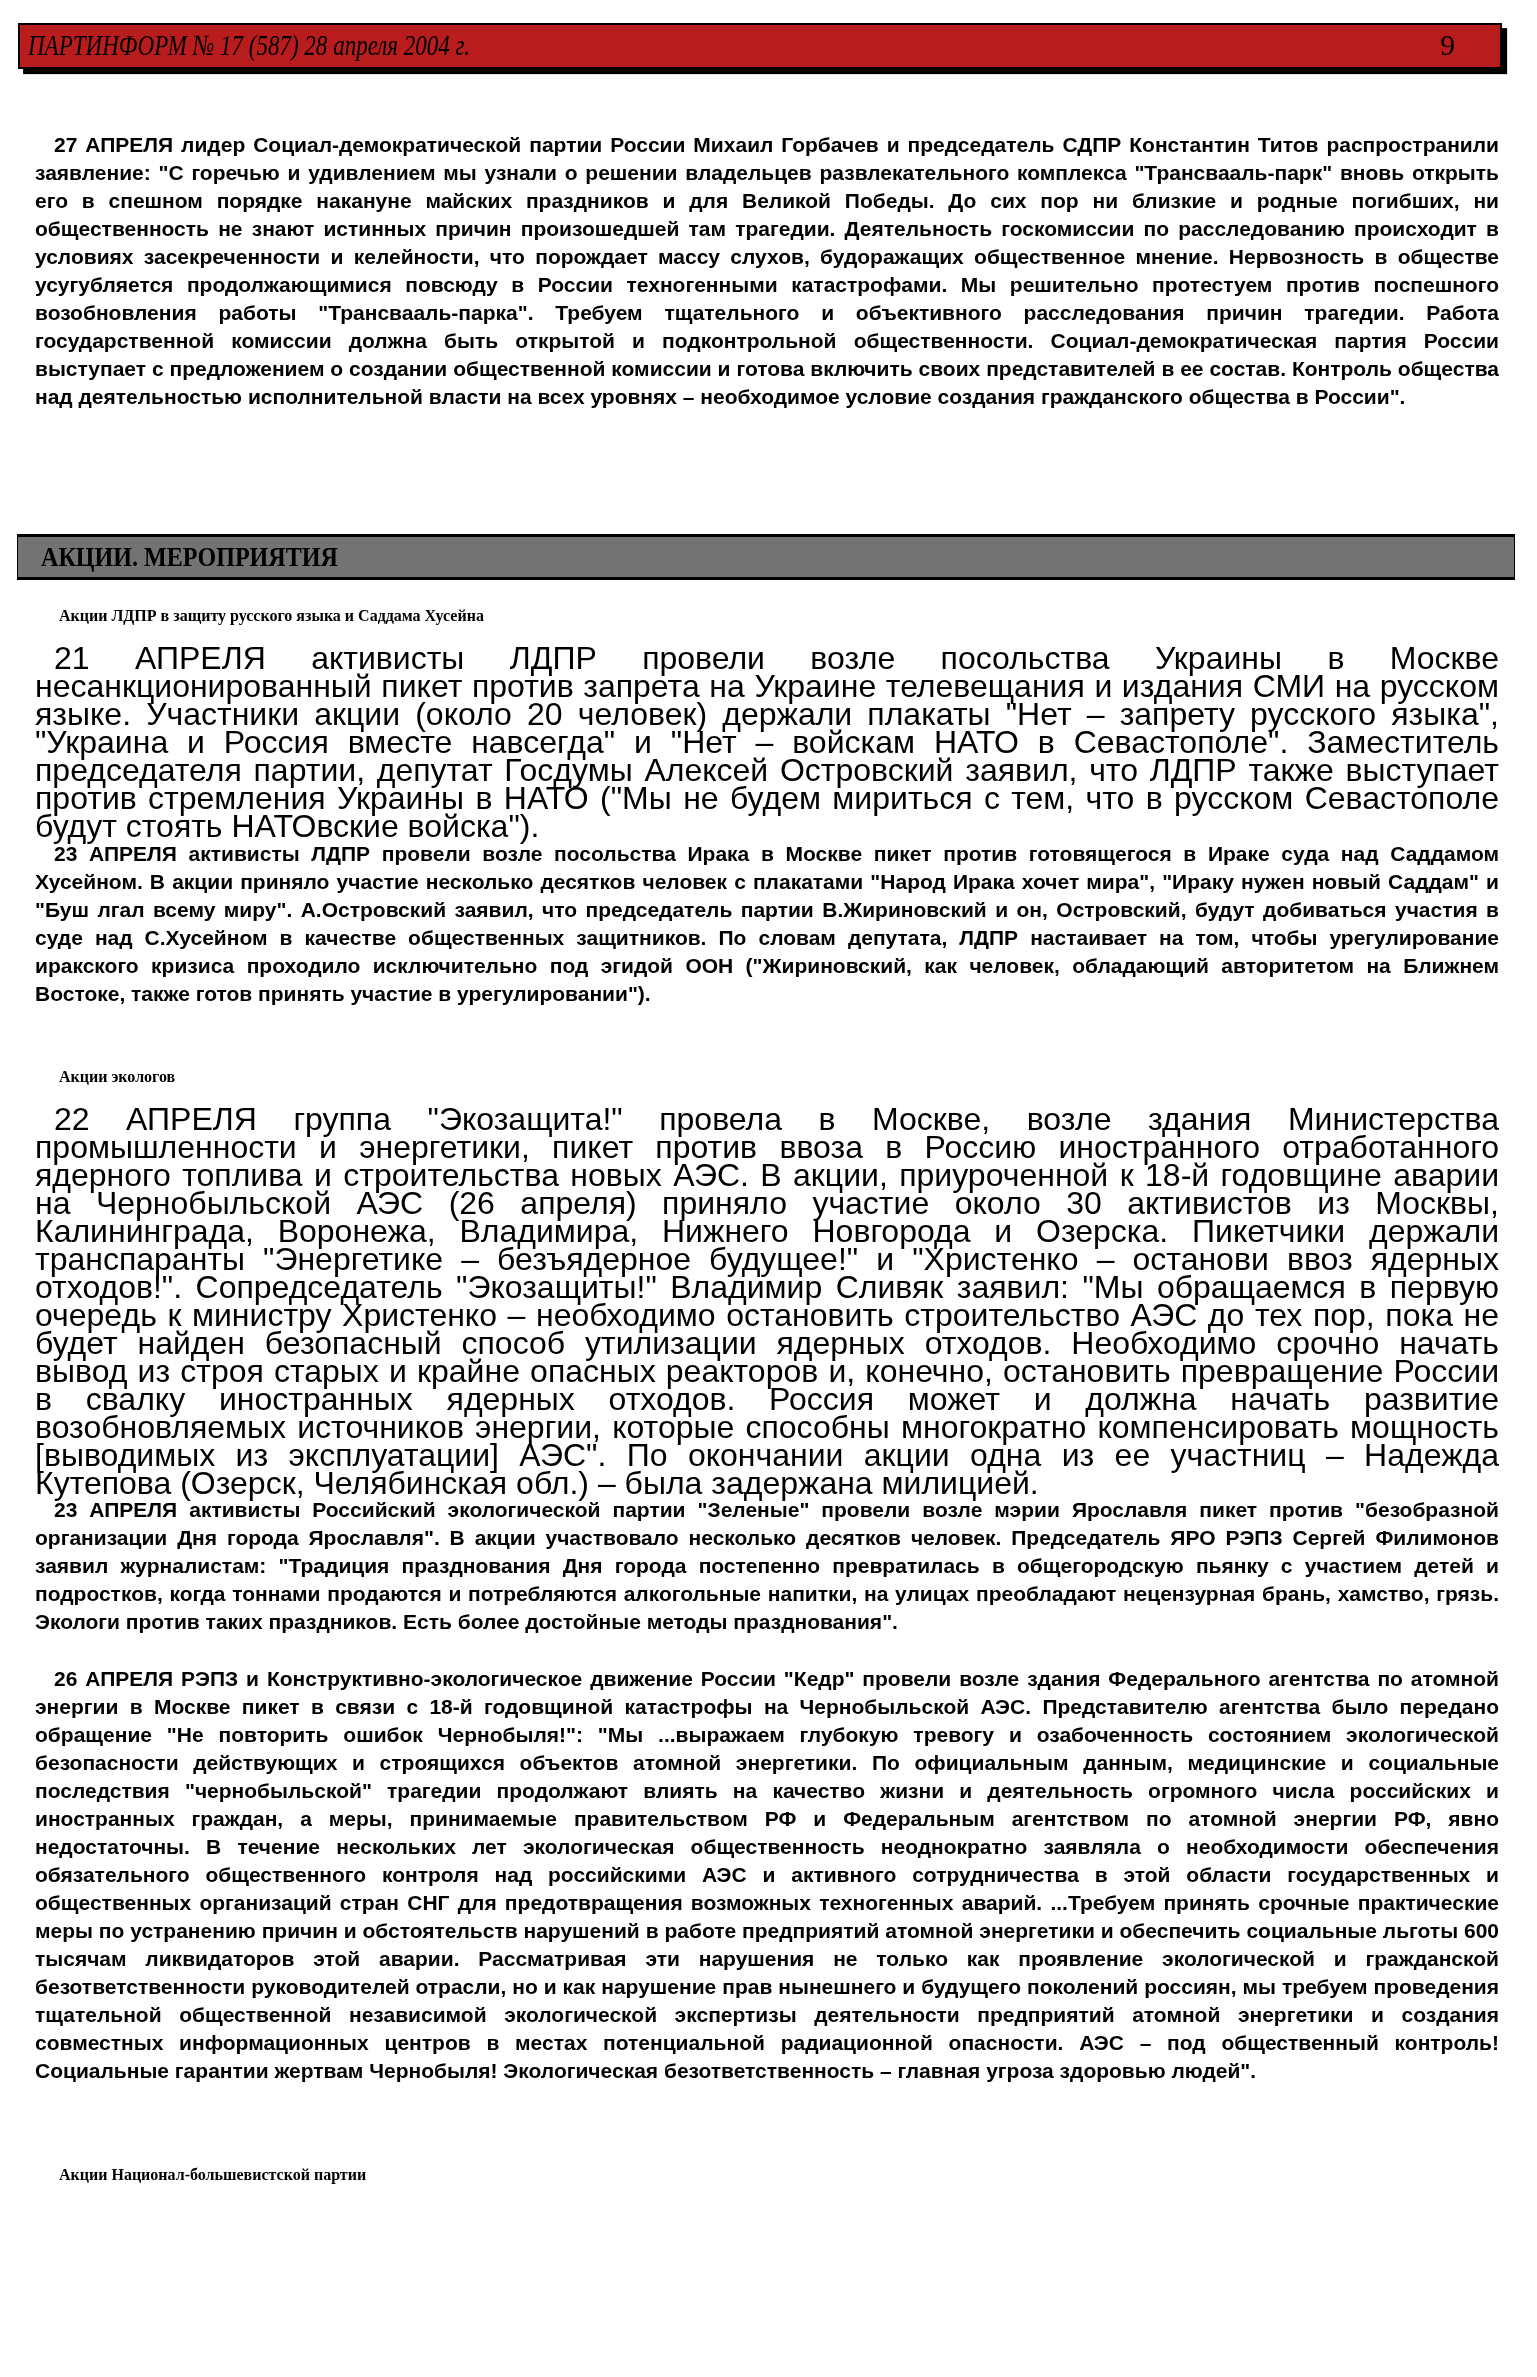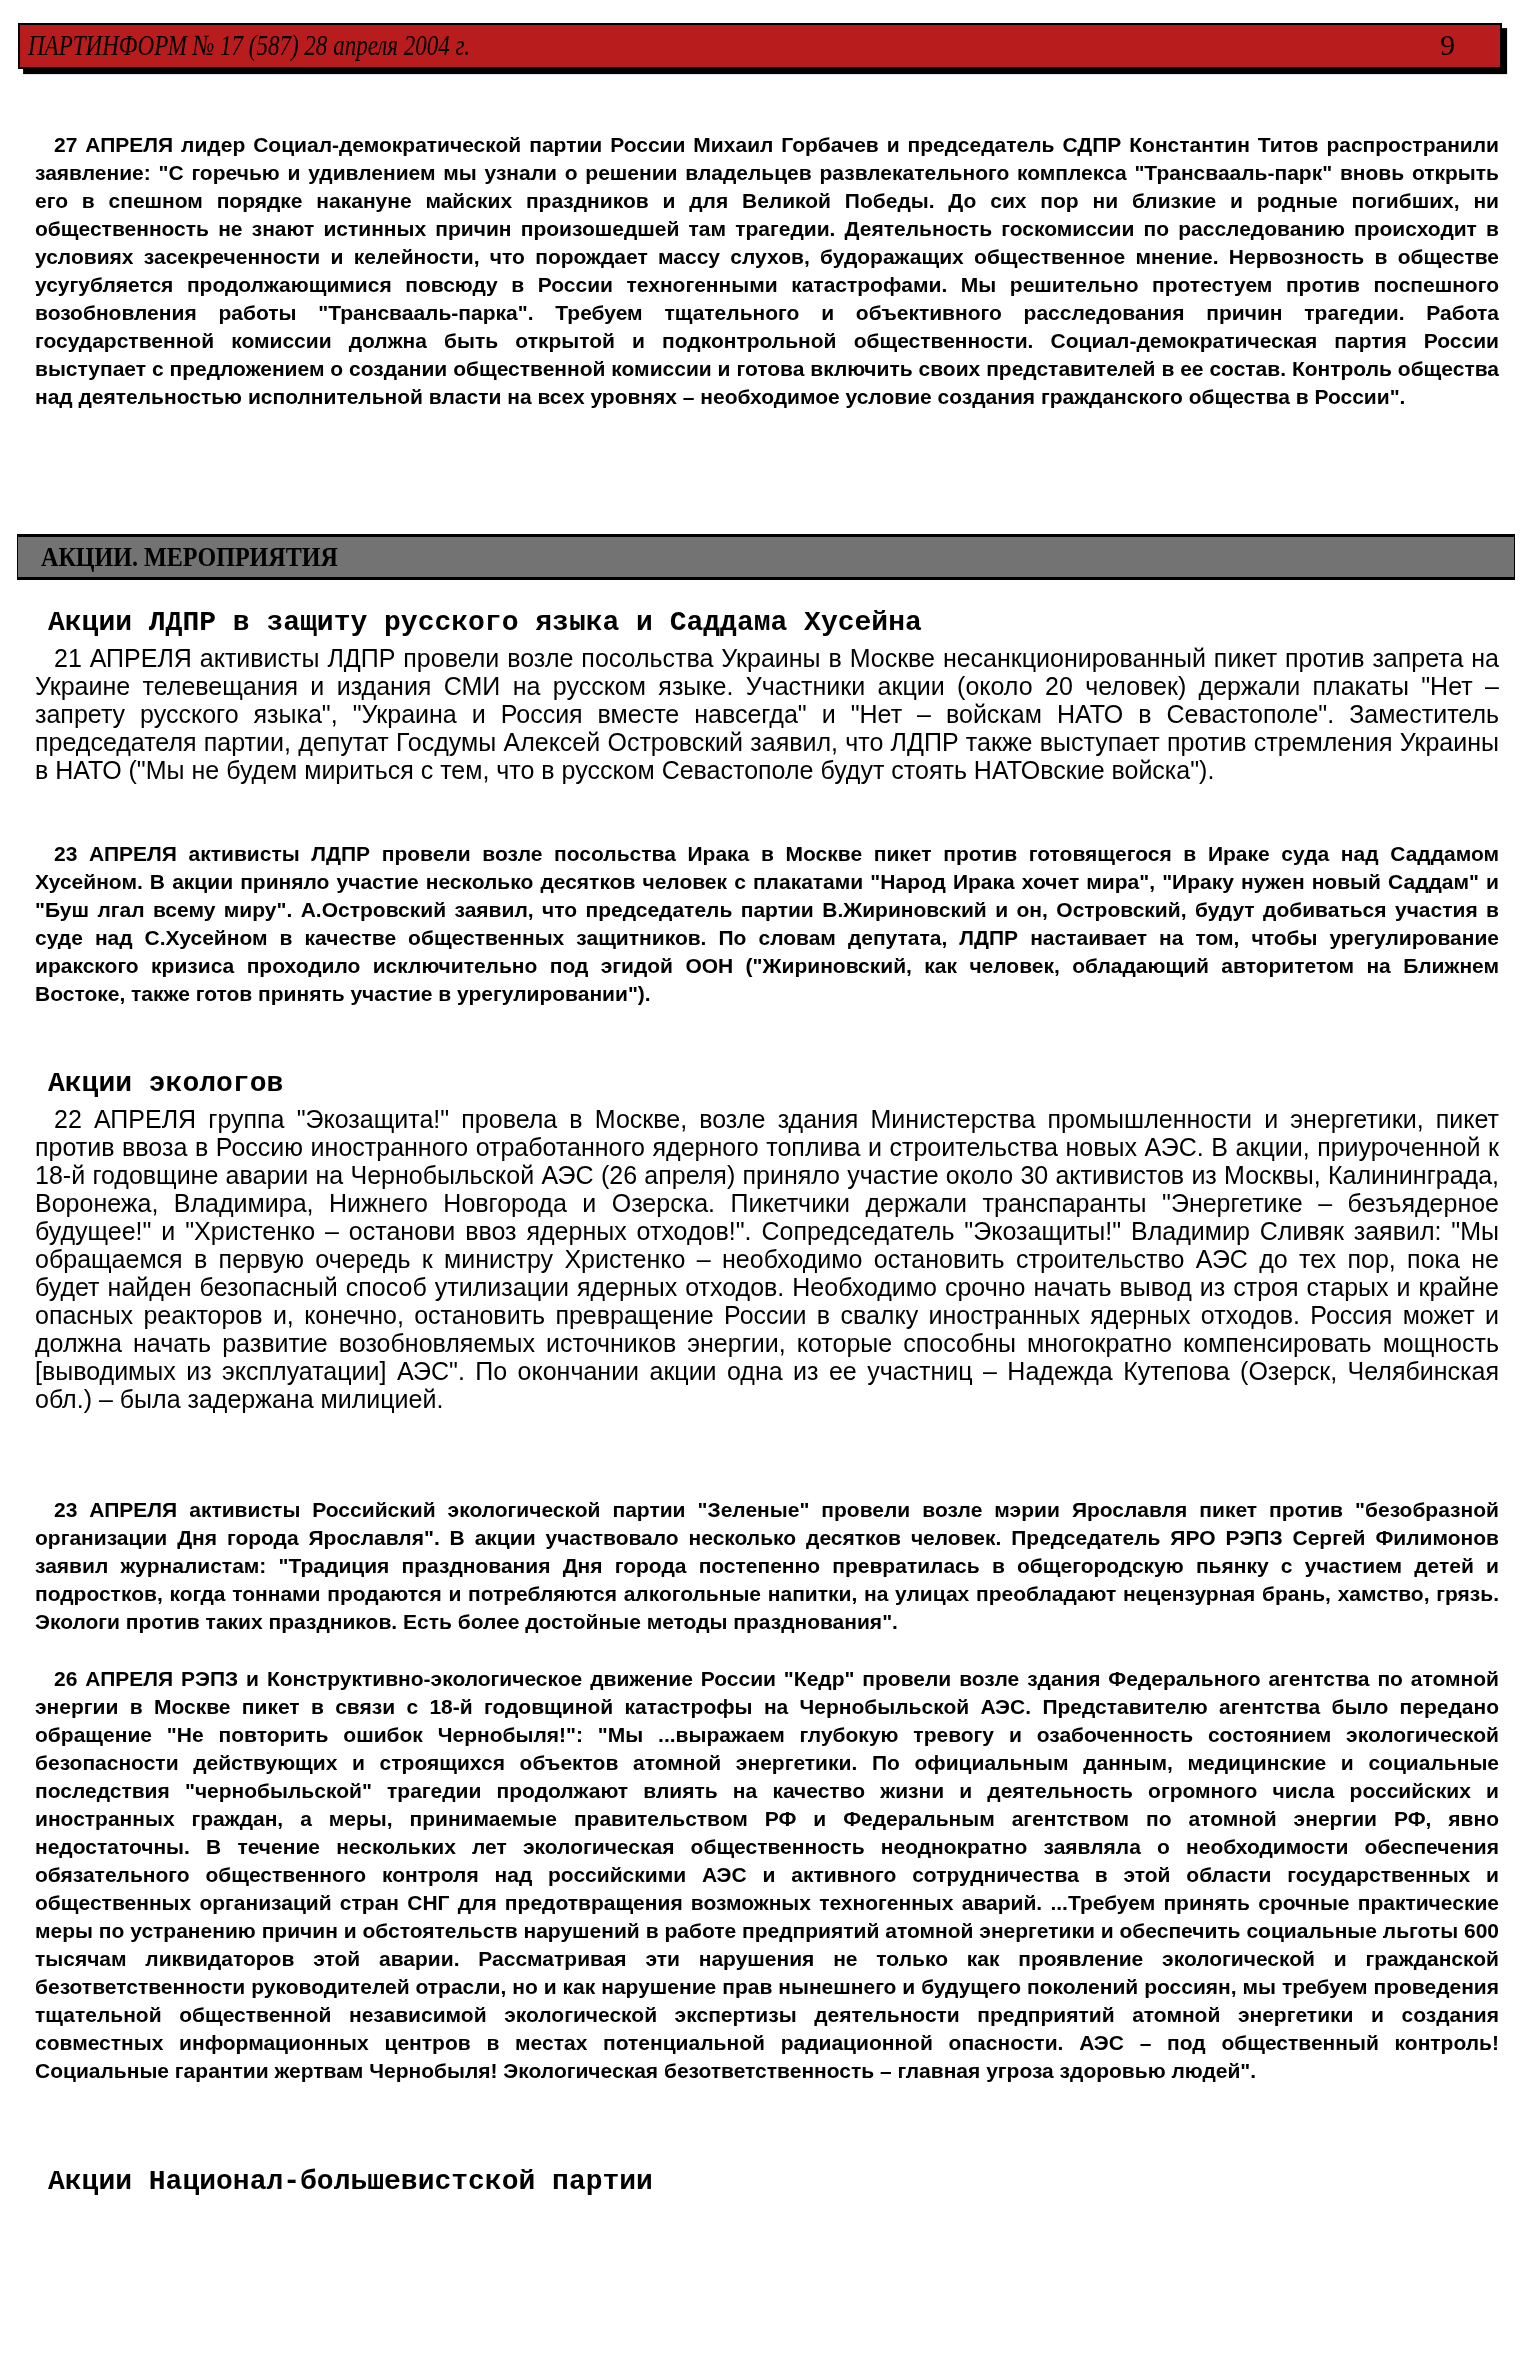--- a/index.html
+++ b/index.html
@@ -15,35 +15,35 @@
   }
   .header-page {
     position: absolute; right: 45px; top: 3.8px;
     font-family: "Liberation Serif", serif; font-size: 29.5px;
   }
   .text {
     position: absolute; left: 35px; width: 1464px;
     font-family: "Liberation Sans", sans-serif; text-align: justify;
   }
   .bold-para { font-weight: bold; font-size: 21px; line-height: 28px; }
-  .reg-para { font-weight: normal; font-size: 25px; line-height: 28px; }
+  .reg-para { font-weight: normal; font-size: 32px; line-height: 28px; }
   .indent { text-indent: 19px; }
   .lead { font-weight: bold; }
   .section-box {
     position: absolute; left: 16.7px; top: 534px; width: 1496px; height: 40px;
     background: #737373; border: 1.9px solid #000; border-top-width: 3.8px; border-bottom-width: 3.8px;
   }
   .section-title {
     position: absolute; left: 23px; top: 3.8px;
     font-family: "Liberation Serif", serif; font-weight: bold; font-size: 28px;
     transform: scaleX(0.86); transform-origin: left center; white-space: nowrap;
   }
   .subhead {
-    position: absolute; left: 48px;
-    font-family: Liberation Mono, monospace; font-weight: bold; font-size: 28px; white-space: nowrap;
+    position: absolute; left: 59px;
+    font-family: Liberation Serif, serif; font-weight: bold; font-size: 16px; white-space: nowrap;
   }
 </style>
 </head>
 <body>
 
 <div class="header-box">
   <span class="header-title">ПАРТИНФОРМ № 17 (587) 28 апреля 2004 г.</span>
   <span class="header-page">9</span>
 </div>
 

